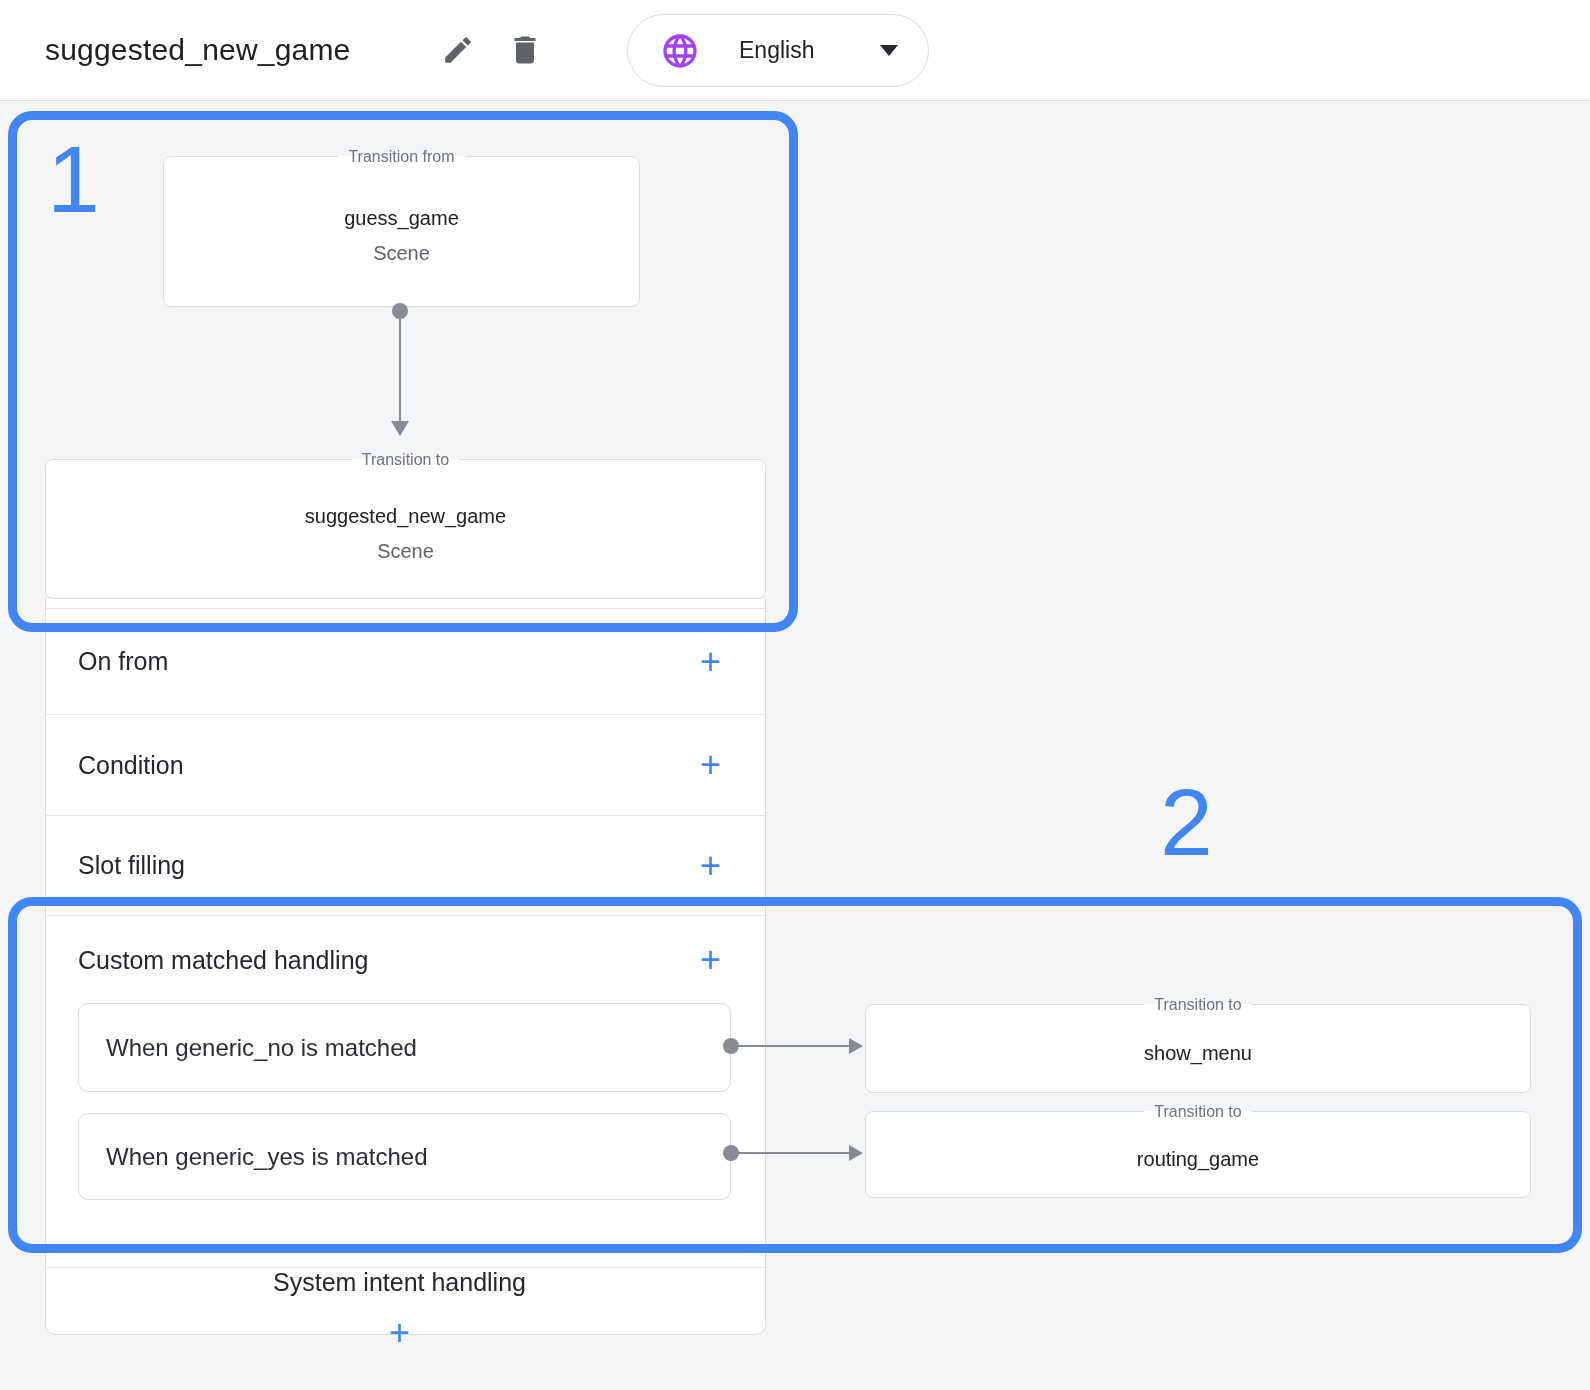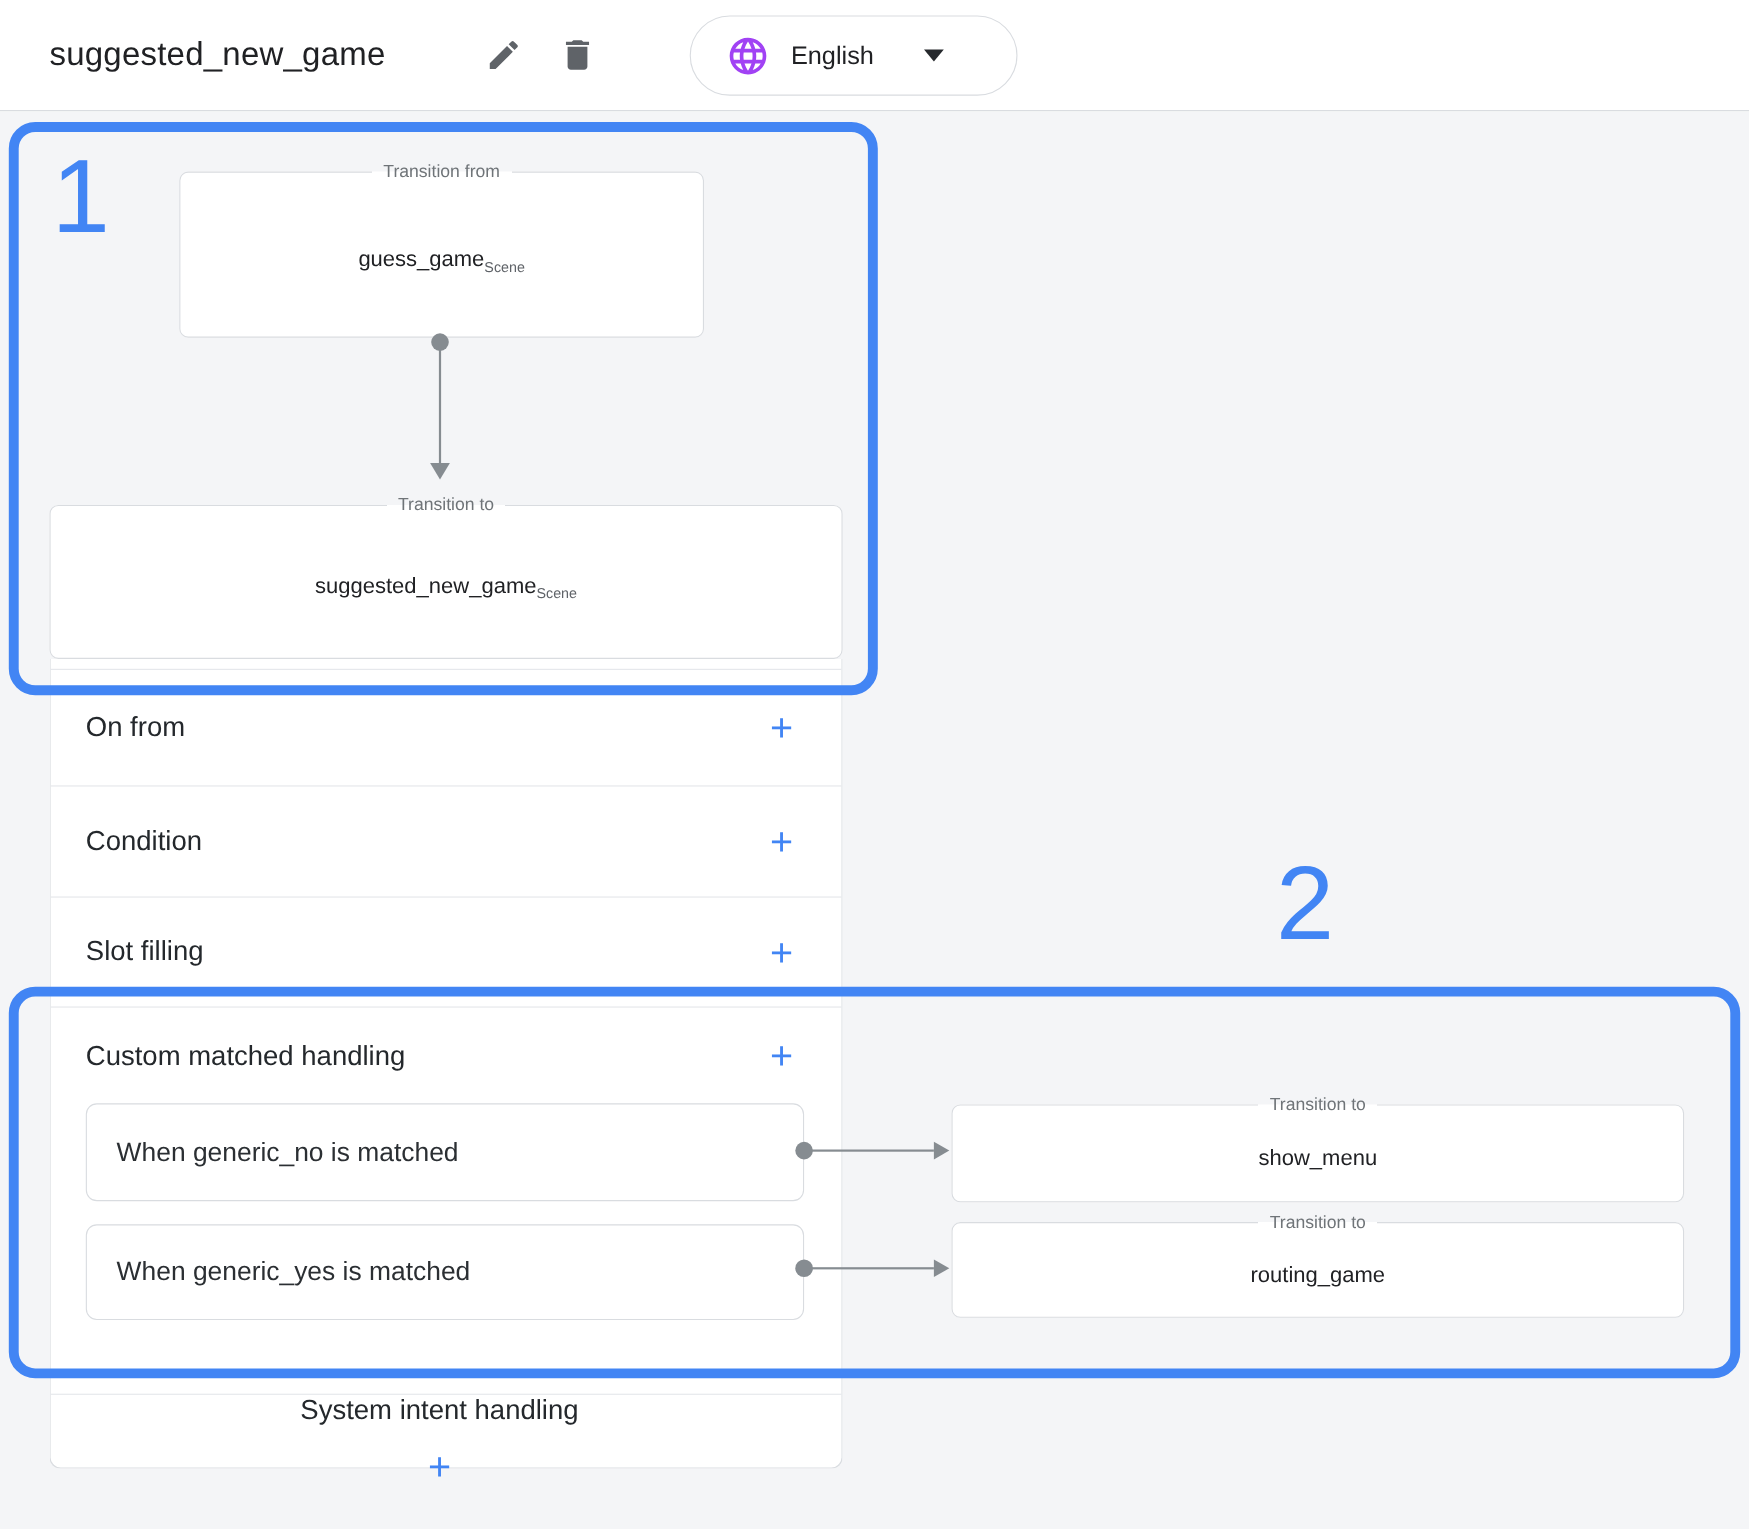--- a/index.html
+++ b/index.html
@@ -26,34 +26,34 @@
           border-bottom:1px solid var(--border_gray);}
   .page-title{position:absolute;left:45px;top:0;height:100px;display:flex;align-items:center;
               font-size:30px;color:var(--text_dark);letter-spacing:.2px;}
   .icon-btn{position:absolute;top:30px;width:40px;height:40px;border:none;background:transparent;
             padding:0;cursor:pointer;display:flex;align-items:center;justify-content:center;}
   .icon-btn svg{fill:var(--icon_gray);}
   .btn-edit{left:438px;}
   .btn-delete{left:505px;}
   .lang-pill{position:absolute;left:627px;top:14px;height:73px;min-width:298px;background:#fff;
              border:1px solid var(--border_gray);border-radius:37px;display:flex;align-items:center;
-             padding:0 30px 0 32px;cursor:pointer;}
+             padding:0 30px 0 32px;cursor:pointer;gap:20px;}
   .lang-pill svg{fill:var(--globe_purple);}
   .lang-label{font-size:23px;color:var(--text_dark);font-weight:500;margin-left:19px;}
   .caret{width:0;height:0;border-left:9px solid transparent;border-right:9px solid transparent;
          border-top:11px solid #26292d;margin-left:46px;}
 
   
   fieldset.scene-box{position:absolute;margin:0;padding:0;min-inline-size:0;background:#fff;
                      border:1px solid var(--border_gray);border-radius:8px;
-                     display:flex;flex-direction:row;align-items:center;justify-content:center;}
+                     display:flex;flex-direction:column;align-items:center;justify-content:center;}
   fieldset.scene-box legend{margin:0 auto;padding:0 10px;font-size:16px;color:var(--legend_gray);
                             text-align:center;line-height:19px;}
   .scene-name{font-size:20px;color:var(--text_dark);text-align:center;}
-  .scene-type{font-size:13px;color:var(--text_gray);margin-top:12px;text-align:center;}
+  .scene-type{font-size:20px;color:var(--text_gray);margin-top:12px;text-align:center;}
   .box-from{left:163px;top:147px;width:477px;height:160px;padding-bottom:18px;}
   .box-to{left:45px;top:450px;width:721px;height:149px;background:var(--graybox);padding-bottom:14px;}
   .box-target{width:666px;left:865px;padding-bottom:6px;}
   .box-target legend{font-size:15px;}
   .box-show-menu{top:995px;height:98px;}
   .box-routing{top:1102px;height:96px;}
 
   
   .dot{position:absolute;width:16px;height:16px;border-radius:50%;background:var(--connector);z-index:3;}
   .cline{position:absolute;background:var(--connector);z-index:3;}

